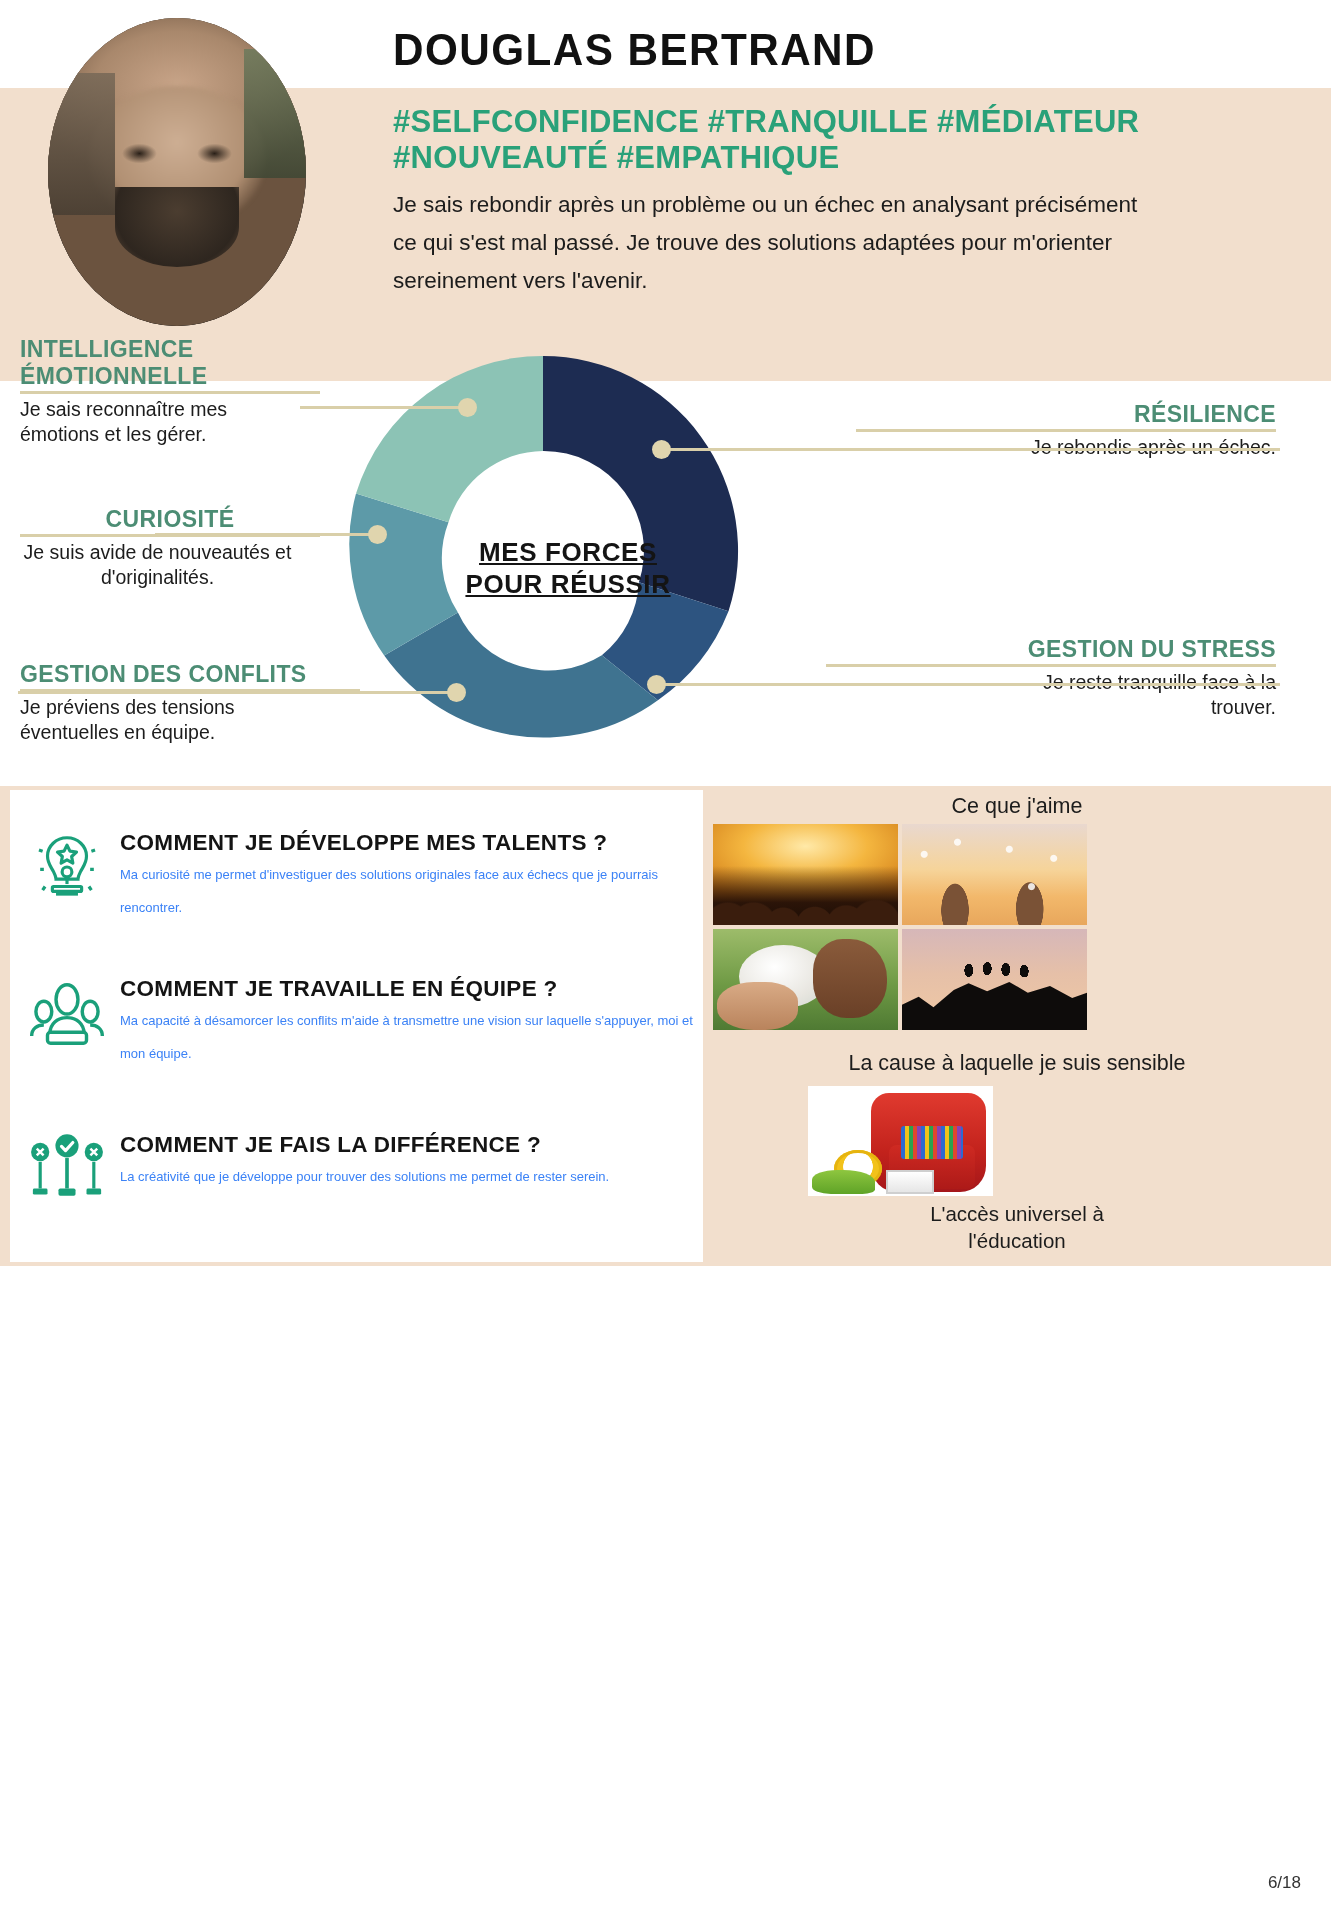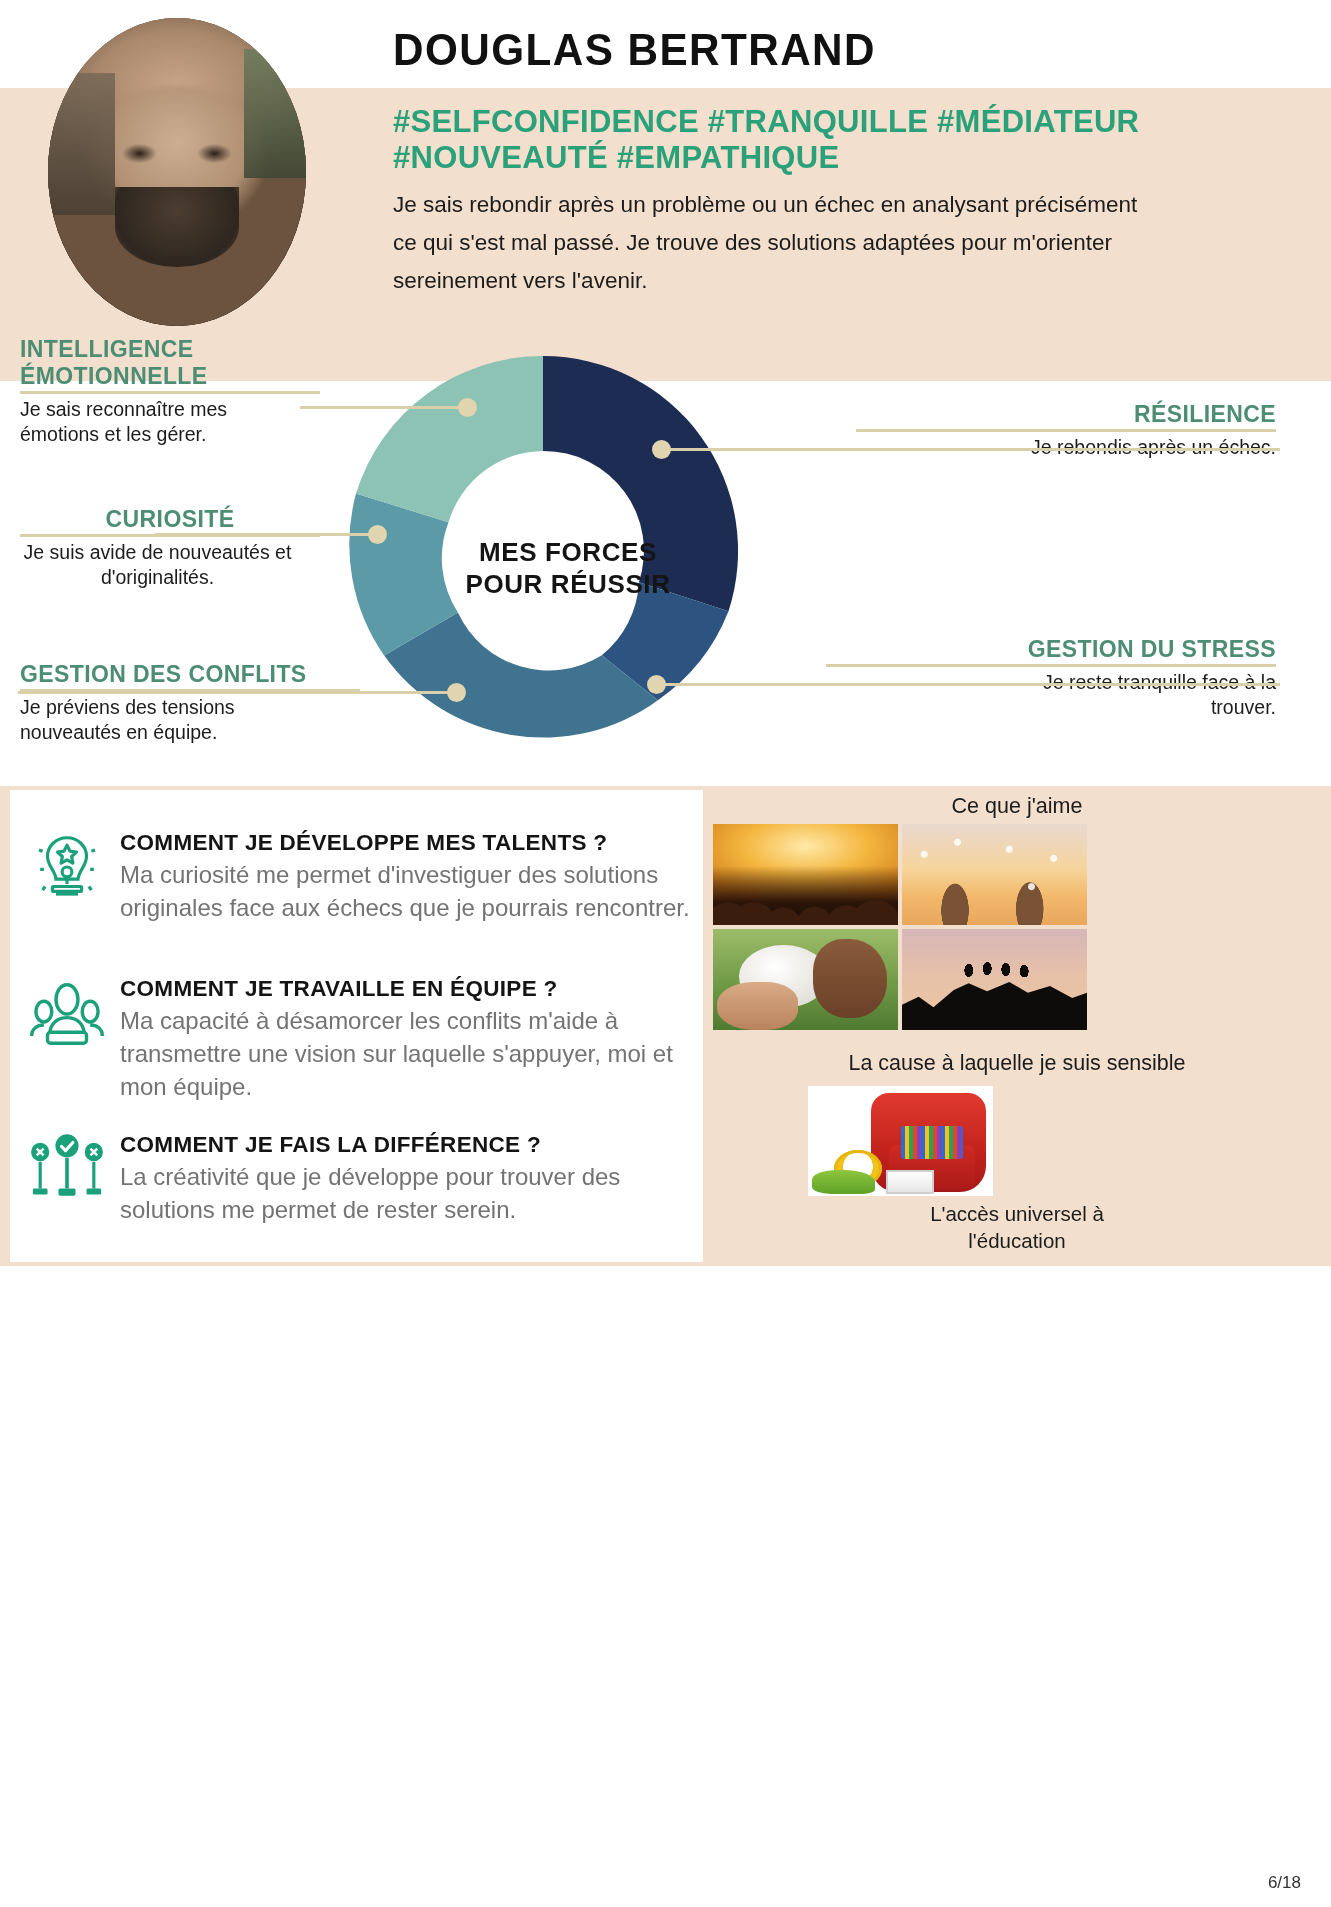--- a/index.html
+++ b/index.html
@@ -79,21 +79,21 @@
     position: absolute; left: 393px; top: 186px; width: 760px;
     font-size: 22.5px; line-height: 38px; color: #1c1c1c;
   }
 
   
   .donut-wrap { position: absolute; left: 0; top: 381px; width: 1331px; height: 405px; background:#fff; }
   .donut { position: absolute; left: 328px; top: -45px; }
   .donut-center-text {
     position: absolute; left: 448px; top: 155px; width: 240px;
     text-align: center; font-size: 26px; font-weight: 900; line-height: 32px;
-    color: #141414; letter-spacing: .6px;
+    color: #141414; letter-spacing: .6px; text-decoration: underline;
   }
 
   
   .lab { position: absolute; }
   .lab .t {
     font-size: 23px; font-weight: 800; color: #4c8d74; letter-spacing: .4px;
     line-height: 27px; white-space: nowrap;
   }
   .lab .rule { height: 3px; background: #d9cfa9; margin-top: 1px; }
   .lab .d { font-size: 19.5px; line-height: 25px; color: #1c1c1c; margin-top: 3px; }
@@ -106,21 +106,21 @@
   }
 
   
   .mid-band { position:absolute; left:0; top:786px; width:1331px; height:480px; background:#f2dfcd; }
   .qcard {
     position: absolute; left: 10px; top: 790px; width: 693px; height: 472px;
     background: #ffffff;
   }
   .qitem { position: absolute; left: 110px; width: 578px; }
   .qtitle { font-size: 22.5px; font-weight: 800; color: #141414; letter-spacing: .3px; }
-  .qbody { font-size: 24px; line-height: 33px; color: #737373; margin-top: 2px; }
+  .qbody { font-size: 13px; line-height: 33px; color: #3b82f6; margin-top: 2px; }
   .qicon { position: absolute; left: 18px; width: 78px; height: 78px; color: #1aa07a; }
 
   .rightpanel { position: absolute; left: 703px; top: 786px; width: 628px; height: 480px; }
   .rp-title { position:absolute; width:100%; text-align:center; font-size: 21.5px; color:#1c1c1c; }
   .photo { position: absolute; overflow: hidden; }
   .photo .ph { position:absolute; inset:0; }
 
   
   .ph-concert{
     background:
@@ -283,21 +283,21 @@
       <div class="t">CURIOSITÉ</div>
       <div class="rule"></div>
       <div class="d" style="width:275px;">Je suis avide de nouveautés et d'originalités.</div>
     </div>
     <div class="leader" style="left:155px; top:152px; width:230px;"></div>
     <div class="dot" style="left:368px; top:144px;"></div>
 
     <div class="lab" style="left:20px; top:280px; width:340px;">
       <div class="t">GESTION DES CONFLITS</div>
       <div class="rule"></div>
-      <div class="d" style="width:260px;">Je préviens des tensions nouveautés en équipe.</div>
+      <div class="d" style="width:260px;">Je préviens des tensions éventuelles en équipe.</div>
     </div>
     <div class="leader" style="left:18px; top:310px; width:440px;"></div>
     <div class="dot" style="left:447px; top:302px;"></div>
 
     <div class="lab right" style="right:55px; top:20px; width:420px;">
       <div class="t">RÉSILIENCE</div>
       <div class="rule"></div>
       <div class="d">Je rebondis après un échec.</div>
     </div>
     <div class="leader" style="left:660px; top:67px; width:620px;"></div>

